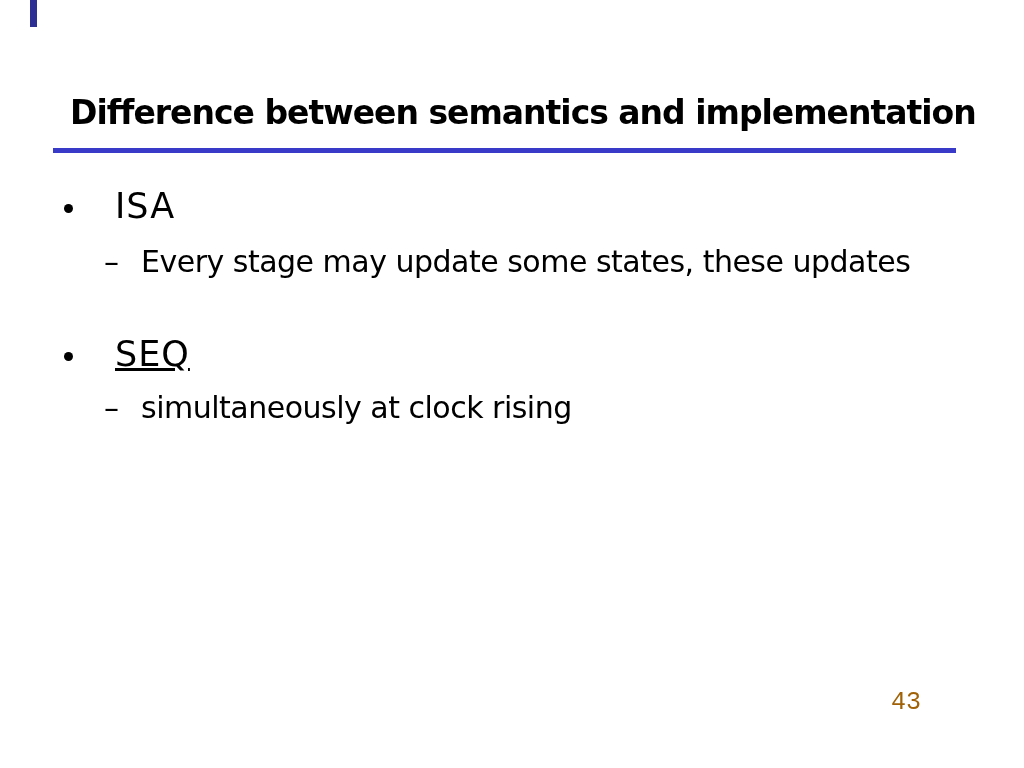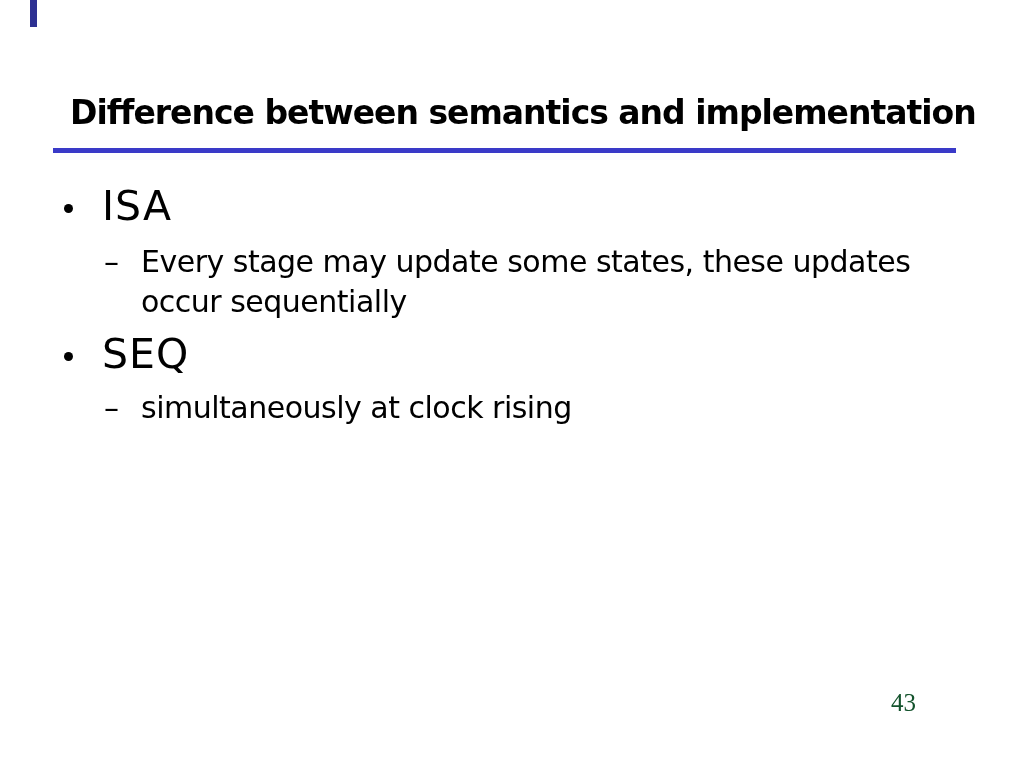--- a/index.html
+++ b/index.html
@@ -49,28 +49,28 @@
       left: 64px;
       width: 9px;
       height: 9px;
       border-radius: 50%;
       background: #000000;
     }
     .dot1 { top: 204px; }
     .dot2 { top: 352px; }
     .lvl1 {
       position: absolute;
-      left: 102px;
-      font-size: 41px;
+      left: 115px;
+      font-size: 35px;
       line-height: 48px;
       letter-spacing: 1px;
       white-space: nowrap;
     }
     .lvl1-a { top: 182px; }
-    .lvl1-b { top: 330px; }
+    .lvl1-b { top: 330px; text-decoration: underline; }
     .lvl2 {
       position: absolute;
       left: 104px;
       display: flex;
       align-items: flex-start;
       font-size: 30px;
       line-height: 40px;
       letter-spacing: -0.5px;
     }
     .lvl2-a { top: 242px; }
@@ -79,45 +79,44 @@
       flex: 0 0 37px;
       width: 37px;
     }
     .lvl2 .lines div {
       white-space: nowrap;
     }
     .page-number {
       position: absolute;
       left: 891px;
       top: 688px;
-      font-family: Liberation Serif, serif;
+      font-family: Liberation Mono, monospace;
       font-size: 25px;
       line-height: 30px;
-      color: #14532d;
+      color: #a16207;
     }
   </style>
 </head>
 <body>
 
 <div class="slide">
 
   <div class="accent-bar"></div>
 
   <h1 class="title">Difference between semantics and implementation</h1>
 
   <div class="rule"></div>
 
   <span class="dot dot1"></span>
   <div class="lvl1 lvl1-a">ISA</div>
 
   <div class="lvl2 lvl2-a">
     <span class="dash">–</span>
     <div class="lines">
       <div>Every stage may update some states, these updates</div>
-      <div>occur sequentially</div>
     </div>
   </div>
 
   <span class="dot dot2"></span>
   <div class="lvl1 lvl1-b">SEQ</div>
 
   <div class="lvl2 lvl2-b">
     <span class="dash">–</span>
     <div class="lines">
       <div>simultaneously at clock rising</div>

